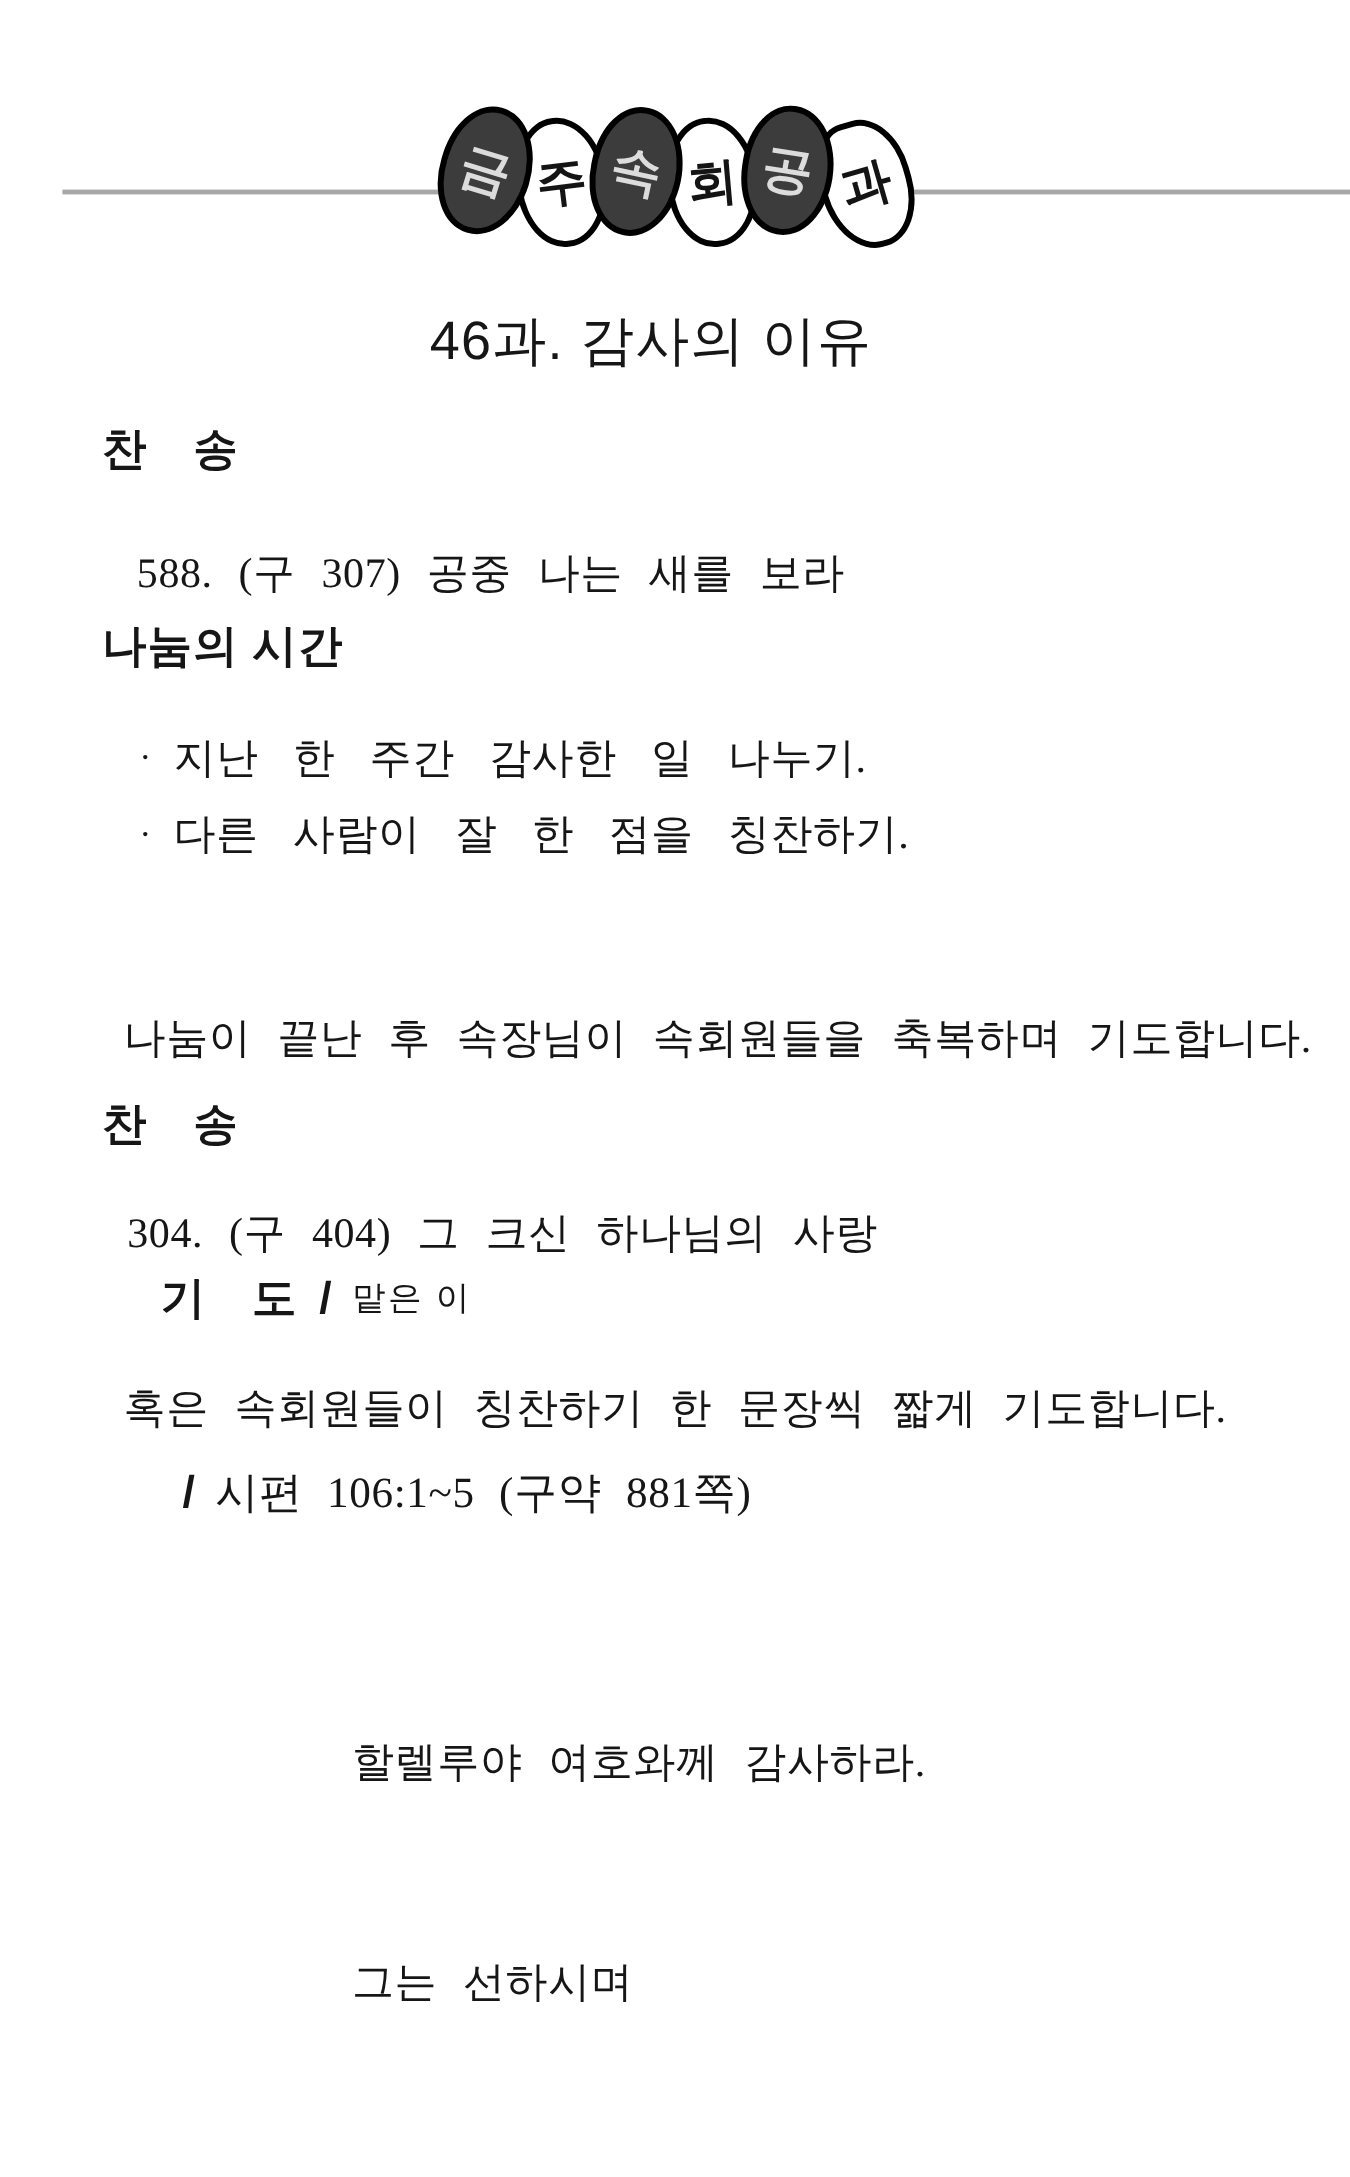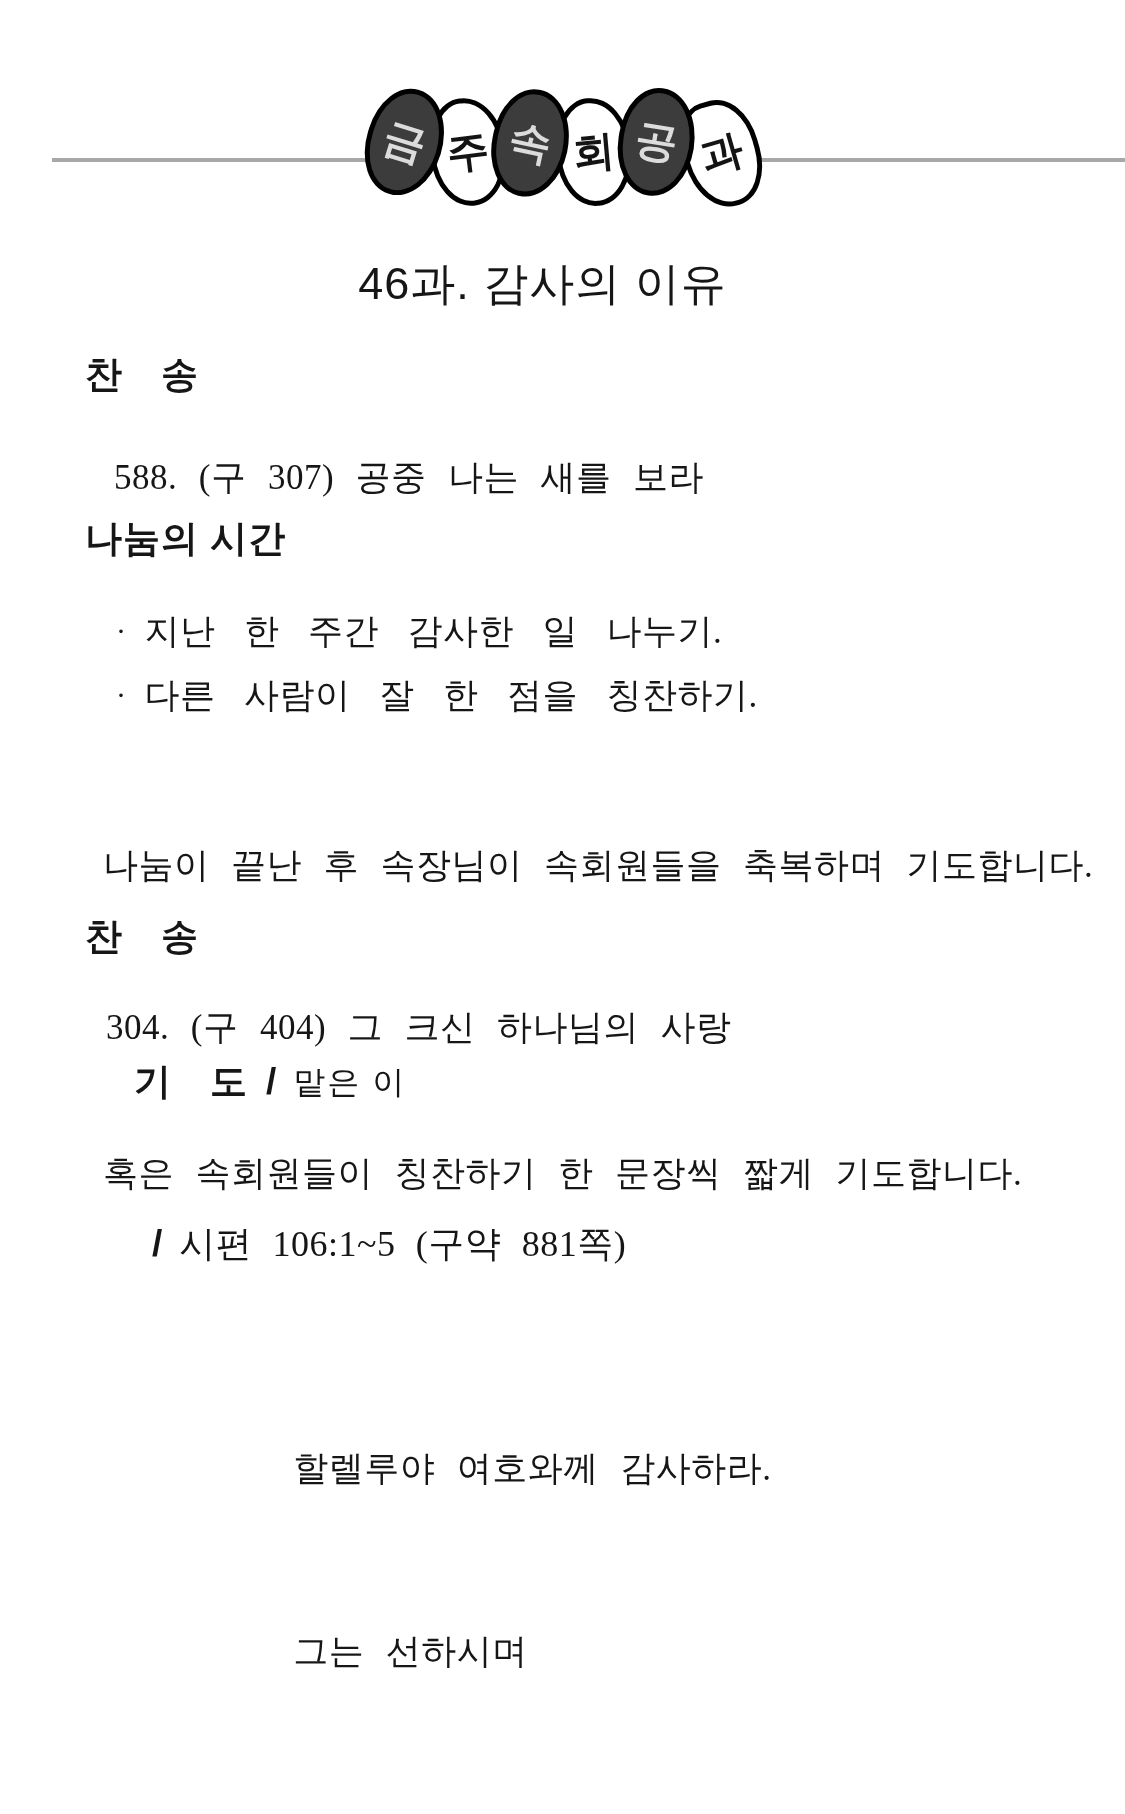--- a/index.html
+++ b/index.html
@@ -67,21 +67,21 @@
     white-space:pre;
     margin-left:32px;
   }
   .h-inline{
     font-family:"Liberation Sans", sans-serif;
     font-weight:700;font-size:37px;letter-spacing:1px;
   }
   .slash{margin:0 16px 0 18px;}
   .sans-reg{
     font-family:"Liberation Sans", sans-serif;
-    font-weight:500;font-size:32px;letter-spacing:2px;
+    font-weight:500;font-size:28px;letter-spacing:2px;
   }
   .serif-ref{font-size:36px;word-spacing:0.3em;letter-spacing:0.5px;}
   .row-mid{line-height:48px;}
   .row-mid .h-inline,.row-mid .sans-reg,.row-mid .serif-ref{line-height:48px;}
   .verse-row{line-height:61px;}
   .verse-row .h-inline{line-height:61px;}
   .verse div{
     font-size:35px;line-height:61px;
     word-spacing:0.35em;letter-spacing:0.5px;
   }

